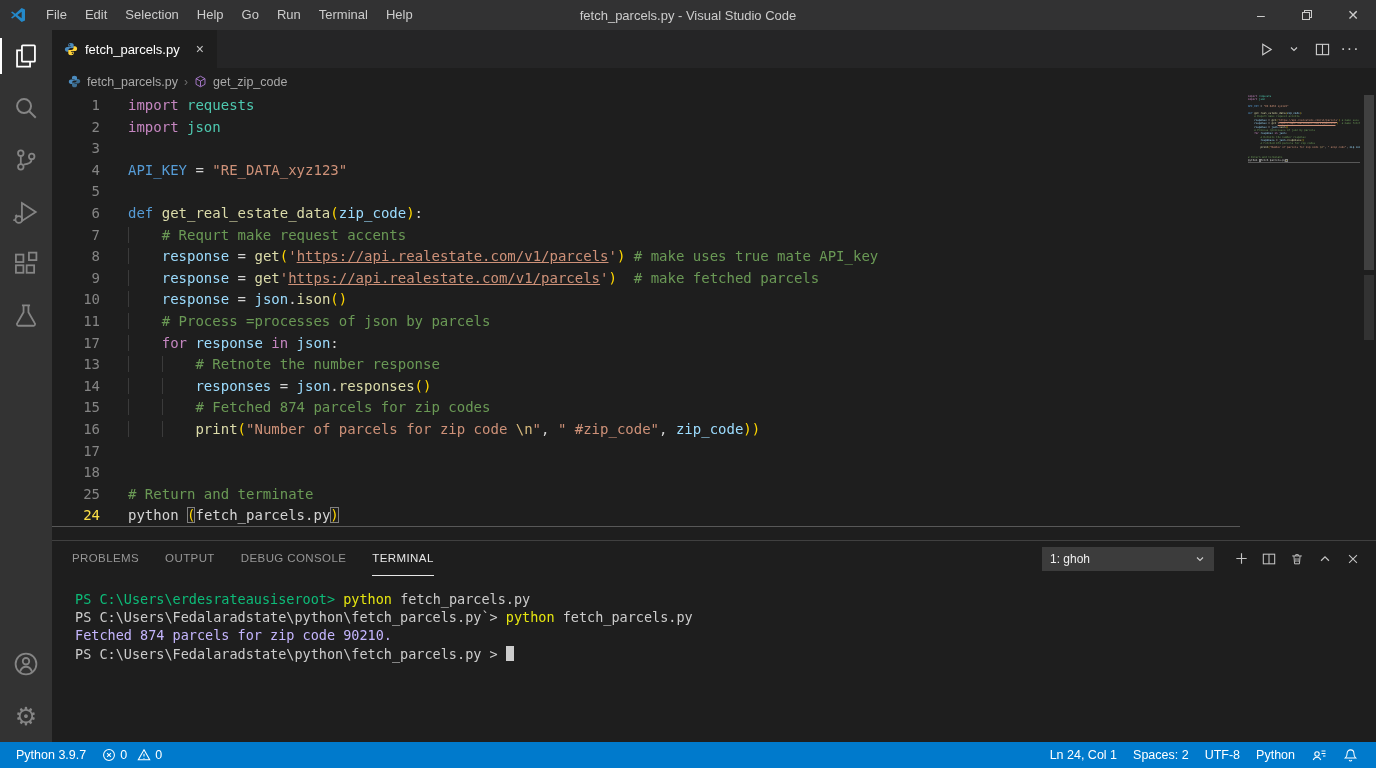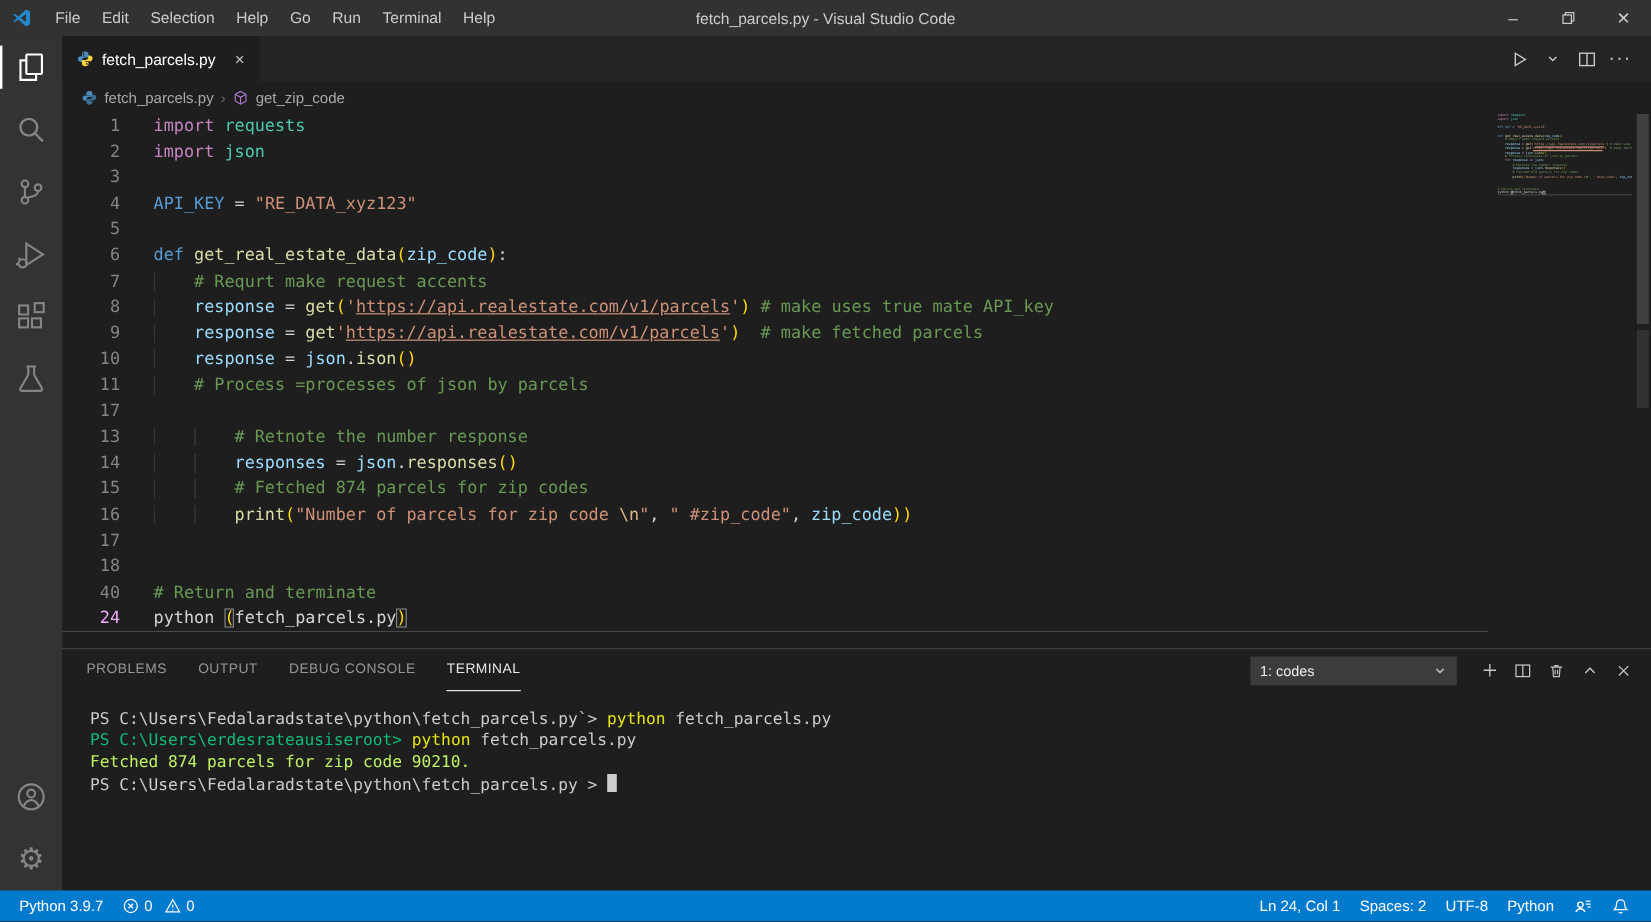--- a/index.html
+++ b/index.html
@@ -39,21 +39,21 @@
   .breadcrumb { height:27px; display:flex; align-items:center; gap:6px; padding-left:16px; color:#a9a9a9; font-size:12.5px; flex:0 0 auto; }
   .crumb-sep { color:#6e6e6e; font-size:12px; }
 
   
   .editor-area { flex:1 1 auto; position:relative; overflow:hidden; }
   .code-lines { font-family:"DejaVu Sans Mono", monospace; font-size:14px; width:calc(100% - 136px); }
   .code-line { height:21.6px; line-height:21.6px; white-space:pre; display:flex; }
   .line-num { display:inline-block; width:48px; text-align:right; color:#858585; flex:0 0 auto; margin-right:28px; }
   .line-content { white-space:pre; }
   .code-line.current { box-shadow: inset 0 -1px 0 #585858; }
-  .code-line.current .line-num { color:#f0abfc; }
+  .code-line.current .line-num { color:#fde047; }
   .u { text-decoration:underline; }
   .box { outline:1px solid #808080; outline-offset:-1px; }
   .ind { box-shadow: inset 1px 0 0 #3b3b3b; }
 
   .minimap { position:absolute; top:0; right:16px; width:112px; overflow:hidden; }
   .minimap .code-line { height:3.4px; line-height:3.4px; }
   .minimap { font-family:"DejaVu Sans Mono", monospace; font-size:2.6px; white-space:pre; }
   .scrollbar { position:absolute; top:0; right:0; width:14px; bottom:0; }
   .sb-thumb { position:absolute; left:2px; right:2px; top:0; height:175px; background:rgba(121,121,121,0.38); }
   .sb-thumb2 { position:absolute; left:2px; right:2px; top:180px; height:65px; background:rgba(121,121,121,0.22); }
@@ -226,46 +226,46 @@
             <div class="code-line"><span class="line-num">2</span><span class="line-content"><span style="color: rgb(197, 134, 192);">import</span><span style="color: rgb(78, 201, 176);"> json</span></span></div>
             <div class="code-line"><span class="line-num">3</span><span class="line-content"></span></div>
             <div class="code-line"><span class="line-num">4</span><span class="line-content"><span style="color: rgb(86, 156, 214);">API_KEY</span><span style="color: rgb(212, 212, 212);"> = </span><span style="color: rgb(206, 145, 120);">"RE_DATA_xyz123"</span></span></div>
             <div class="code-line"><span class="line-num">5</span><span class="line-content"></span></div>
             <div class="code-line"><span class="line-num">6</span><span class="line-content"><span style="color: rgb(86, 156, 214);">def </span><span style="color: rgb(220, 220, 170);">get_real_estate_data</span><span style="color: rgb(255, 215, 0);">(</span><span style="color: rgb(156, 220, 254);">zip_code</span><span style="color: rgb(255, 215, 0);">)</span><span style="color: rgb(212, 212, 212);">:</span></span></div>
             <div class="code-line"><span class="line-num">7</span><span class="line-content"><span class="ind">    </span><span style="color: rgb(106, 153, 85);"># Requrt make request accents</span></span></div>
             <div class="code-line"><span class="line-num">8</span><span class="line-content"><span class="ind">    </span><span style="color: rgb(156, 220, 254);">response</span><span style="color: rgb(212, 212, 212);"> = </span><span style="color: rgb(220, 220, 170);">get</span><span style="color: rgb(255, 215, 0);">(</span><span style="color: rgb(206, 145, 120);">'</span><span class="u" style="color: rgb(206, 145, 120);">https://api.realestate.com/v1/parcels</span><span style="color: rgb(206, 145, 120);">'</span><span style="color: rgb(255, 215, 0);">)</span><span style="color: rgb(212, 212, 212);"> </span><span style="color: rgb(106, 153, 85);"># make uses true mate API_key</span></span></div>
             <div class="code-line"><span class="line-num">9</span><span class="line-content"><span class="ind">    </span><span style="color: rgb(156, 220, 254);">response</span><span style="color: rgb(212, 212, 212);"> = </span><span style="color: rgb(220, 220, 170);">get</span><span style="color: rgb(206, 145, 120);">'</span><span class="u" style="color: rgb(206, 145, 120);">https://api.realestate.com/v1/parcels</span><span style="color: rgb(206, 145, 120);">'</span><span style="color: rgb(255, 215, 0);">)</span><span style="color: rgb(212, 212, 212);">  </span><span style="color: rgb(106, 153, 85);"># make fetched parcels</span></span></div>
             <div class="code-line"><span class="line-num">10</span><span class="line-content"><span class="ind">    </span><span style="color: rgb(156, 220, 254);">response</span><span style="color: rgb(212, 212, 212);"> = </span><span style="color: rgb(156, 220, 254);">json</span><span style="color: rgb(212, 212, 212);">.</span><span style="color: rgb(220, 220, 170);">ison</span><span style="color: rgb(255, 215, 0);">()</span></span></div>
             <div class="code-line"><span class="line-num">11</span><span class="line-content"><span class="ind">    </span><span style="color: rgb(106, 153, 85);"># Process =processes of json by parcels</span></span></div>
-            <div class="code-line"><span class="line-num">17</span></div>
+            <div class="code-line"><span class="line-num">17</span><span class="line-content"><span class="ind">    </span><span style="color: rgb(197, 134, 192);">for</span><span style="color: rgb(156, 220, 254);"> response </span><span style="color: rgb(197, 134, 192);">in</span><span style="color: rgb(156, 220, 254);"> json</span><span style="color: rgb(212, 212, 212);">:</span></span></div>
             <div class="code-line"><span class="line-num">13</span><span class="line-content"><span class="ind">    </span><span class="ind">    </span><span style="color: rgb(106, 153, 85);"># Retnote the number response</span></span></div>
             <div class="code-line"><span class="line-num">14</span><span class="line-content"><span class="ind">    </span><span class="ind">    </span><span style="color: rgb(156, 220, 254);">responses</span><span style="color: rgb(212, 212, 212);"> = </span><span style="color: rgb(156, 220, 254);">json</span><span style="color: rgb(212, 212, 212);">.</span><span style="color: rgb(220, 220, 170);">responses</span><span style="color: rgb(255, 215, 0);">()</span></span></div>
             <div class="code-line"><span class="line-num">15</span><span class="line-content"><span class="ind">    </span><span class="ind">    </span><span style="color: rgb(106, 153, 85);"># Fetched 874 parcels for zip codes</span></span></div>
             <div class="code-line"><span class="line-num">16</span><span class="line-content"><span class="ind">    </span><span class="ind">    </span><span style="color: rgb(220, 220, 170);">print</span><span style="color: rgb(255, 215, 0);">(</span><span style="color: rgb(206, 145, 120);">"Number of parcels for zip code </span><span style="color: rgb(215, 186, 125);">\n</span><span style="color: rgb(206, 145, 120);">"</span><span style="color: rgb(212, 212, 212);">, </span><span style="color: rgb(206, 145, 120);">" #zip_code"</span><span style="color: rgb(212, 212, 212);">, </span><span style="color: rgb(156, 220, 254);">zip_code</span><span style="color: rgb(255, 215, 0);">))</span></span></div>
             <div class="code-line"><span class="line-num">17</span><span class="line-content"></span></div>
             <div class="code-line"><span class="line-num">18</span><span class="line-content"></span></div>
-            <div class="code-line"><span class="line-num">40</span><span class="line-content"><span style="color: rgb(106, 153, 85);"># Return and terminate</span></span></div>
+            <div class="code-line"><span class="line-num">25</span><span class="line-content"><span style="color: rgb(106, 153, 85);"># Return and terminate</span></span></div>
             <div class="code-line current"><span class="line-num">24</span><span class="line-content"><span style="color: rgb(212, 212, 212);">python </span><span class="box" style="color: rgb(255, 215, 0);">(</span><span style="color: rgb(212, 212, 212);">fetch_parcels.py</span><span class="box" style="color: rgb(255, 215, 0);">)</span></span></div>
           </div>
         <div class="minimap"><div class="code-line"><span class="line-content"><span style="color: rgb(197, 134, 192);">import</span><span style="color: rgb(78, 201, 176);"> requests</span></span></div><div class="code-line"><span class="line-content"><span style="color: rgb(197, 134, 192);">import</span><span style="color: rgb(78, 201, 176);"> json</span></span></div><div class="code-line"><span class="line-content"></span></div><div class="code-line"><span class="line-content"><span style="color: rgb(86, 156, 214);">API_KEY</span><span style="color: rgb(212, 212, 212);"> = </span><span style="color: rgb(206, 145, 120);">"RE_DATA_xyz123"</span></span></div><div class="code-line"><span class="line-content"></span></div><div class="code-line"><span class="line-content"><span style="color: rgb(86, 156, 214);">def </span><span style="color: rgb(220, 220, 170);">get_real_estate_data</span><span style="color: rgb(255, 215, 0);">(</span><span style="color: rgb(156, 220, 254);">zip_code</span><span style="color: rgb(255, 215, 0);">)</span><span style="color: rgb(212, 212, 212);">:</span></span></div><div class="code-line"><span class="line-content"><span style="color: rgb(106, 153, 85);">    # Requrt make request accents</span></span></div><div class="code-line"><span class="line-content"><span style="color: rgb(212, 212, 212);">    </span><span style="color: rgb(156, 220, 254);">response</span><span style="color: rgb(212, 212, 212);"> = </span><span style="color: rgb(220, 220, 170);">get</span><span style="color: rgb(255, 215, 0);">(</span><span style="color: rgb(206, 145, 120);">'</span><span class="u" style="color: rgb(206, 145, 120);">https://api.realestate.com/v1/parcels</span><span style="color: rgb(206, 145, 120);">'</span><span style="color: rgb(255, 215, 0);">)</span><span style="color: rgb(212, 212, 212);"> </span><span style="color: rgb(106, 153, 85);"># make uses true mate API_key</span></span></div><div class="code-line"><span class="line-content"><span style="color: rgb(212, 212, 212);">    </span><span style="color: rgb(156, 220, 254);">response</span><span style="color: rgb(212, 212, 212);"> = </span><span style="color: rgb(220, 220, 170);">get</span><span style="color: rgb(206, 145, 120);">'</span><span class="u" style="color: rgb(206, 145, 120);">https://api.realestate.com/v1/parcels</span><span style="color: rgb(206, 145, 120);">'</span><span style="color: rgb(255, 215, 0);">)</span><span style="color: rgb(212, 212, 212);">  </span><span style="color: rgb(106, 153, 85);"># make fetched parcels</span></span></div><div class="code-line"><span class="line-content"><span style="color: rgb(212, 212, 212);">    </span><span style="color: rgb(156, 220, 254);">response</span><span style="color: rgb(212, 212, 212);"> = </span><span style="color: rgb(156, 220, 254);">json</span><span style="color: rgb(212, 212, 212);">.</span><span style="color: rgb(220, 220, 170);">ison</span><span style="color: rgb(255, 215, 0);">()</span></span></div><div class="code-line"><span class="line-content"><span style="color: rgb(106, 153, 85);">    # Process =processes of json by parcels</span></span></div><div class="code-line"><span class="line-content"><span style="color: rgb(212, 212, 212);">    </span><span style="color: rgb(197, 134, 192);">for</span><span style="color: rgb(156, 220, 254);"> response </span><span style="color: rgb(197, 134, 192);">in</span><span style="color: rgb(156, 220, 254);"> json</span><span style="color: rgb(212, 212, 212);">:</span></span></div><div class="code-line"><span class="line-content"><span style="color: rgb(106, 153, 85);">        # Retnote the number response</span></span></div><div class="code-line"><span class="line-content"><span style="color: rgb(212, 212, 212);">        </span><span style="color: rgb(156, 220, 254);">responses</span><span style="color: rgb(212, 212, 212);"> = </span><span style="color: rgb(156, 220, 254);">json</span><span style="color: rgb(212, 212, 212);">.</span><span style="color: rgb(220, 220, 170);">responses</span><span style="color: rgb(255, 215, 0);">()</span></span></div><div class="code-line"><span class="line-content"><span style="color: rgb(106, 153, 85);">        # Fetched 874 parcels for zip codes</span></span></div><div class="code-line"><span class="line-content"><span style="color: rgb(212, 212, 212);">        </span><span style="color: rgb(220, 220, 170);">print</span><span style="color: rgb(255, 215, 0);">(</span><span style="color: rgb(206, 145, 120);">"Number of parcels for zip code </span><span style="color: rgb(215, 186, 125);">\n</span><span style="color: rgb(206, 145, 120);">"</span><span style="color: rgb(212, 212, 212);">, </span><span style="color: rgb(206, 145, 120);">" #zip_code"</span><span style="color: rgb(212, 212, 212);">, </span><span style="color: rgb(156, 220, 254);">zip_code</span></span></div><div class="code-line"><span class="line-content"></span></div><div class="code-line"><span class="line-content"></span></div><div class="code-line"><span class="line-content"><span style="color: rgb(106, 153, 85);"># Return and terminate</span></span></div><div class="code-line current"><span class="line-content"><span style="color: rgb(212, 212, 212);">python </span><span class="box" style="color: rgb(255, 215, 0);">(</span><span style="color: rgb(212, 212, 212);">fetch_parcels.py</span><span class="box" style="color: rgb(255, 215, 0);">)</span></span></div></div>
         <div class="scrollbar">
           <div class="sb-thumb"></div>
           <div class="sb-thumb2"></div>
         </div>
       </div>
 
       <div class="panel">
         <div class="panel-header">
           <span class="panel-tab">PROBLEMS</span>
           <span class="panel-tab">OUTPUT</span>
           <span class="panel-tab">DEBUG CONSOLE</span>
           <span class="panel-tab active">TERMINAL</span>
           <div class="panel-right">
             <div class="terminal-picker">
-              <span>1: codes</span>
+              <span>1: ghoh</span>
               <svg width="12" height="12" viewBox="0 0 16 16" fill="none" stroke="#cccccc" stroke-width="1.5">
                   <path d="M4 6l4 4 4-4"></path>
                 </svg>
             </div>
             <span class="ph-btn">
               <svg width="15" height="15" viewBox="0 0 16 16" fill="none" stroke="#c5c5c5" stroke-width="1.2">
                   <path d="M8 2.5v11M2.5 8h11"></path>
                 </svg>
             </span>
             <span class="ph-btn">
@@ -285,23 +285,23 @@
                 </svg>
             </span>
             <span class="ph-btn">
               <svg width="14" height="14" viewBox="0 0 16 16" fill="none" stroke="#c5c5c5" stroke-width="1.2">
                   <path d="M3.5 3.5l9 9M12.5 3.5l-9 9"></path>
                 </svg>
             </span>
           </div>
         </div>
         <div class="terminal">
+            <div class="term-line"><span class="line-content"><span style="color: rgb(13, 188, 121);">PS C:\Users\erdesrateausiseroot&gt; </span><span style="color: rgb(229, 229, 16);">python</span><span style="color: rgb(204, 204, 204);"> fetch_parcels.py</span></span></div>
             <div class="term-line"><span class="line-content"><span style="color: rgb(204, 204, 204);">PS C:\Users\Fedalaradstate\python\fetch_parcels.py`&gt; </span><span style="color: rgb(229, 229, 16);">python</span><span style="color: rgb(204, 204, 204);"> fetch_parcels.py</span></span></div>
-            <div class="term-line"><span class="line-content"><span style="color: rgb(13, 188, 121);">PS C:\Users\erdesrateausiseroot&gt; </span><span style="color: rgb(229, 229, 16);">python</span><span style="color: rgb(204, 204, 204);"> fetch_parcels.py</span></span></div>
-            <div class="term-line"><span class="line-content"><span style="color: #bef264;">Fetched 874 parcels for zip code 90210.</span></span></div>
+            <div class="term-line"><span class="line-content"><span style="color: #c4b5fd;">Fetched 874 parcels for zip code 90210.</span></span></div>
             <div class="term-line"><span class="line-content"><span style="color: rgb(204, 204, 204);">PS C:\Users\Fedalaradstate\python\fetch_parcels.py &gt; </span><span class="term-cursor"></span></span></div>
           </div>
       </div>
     </div>
   </div>
 
   <div class="status-bar">
     <div class="sb-left">
       <span class="sb-item" style="padding-left:16px;">Python 3.9.7</span>
       <span class="sb-item">

